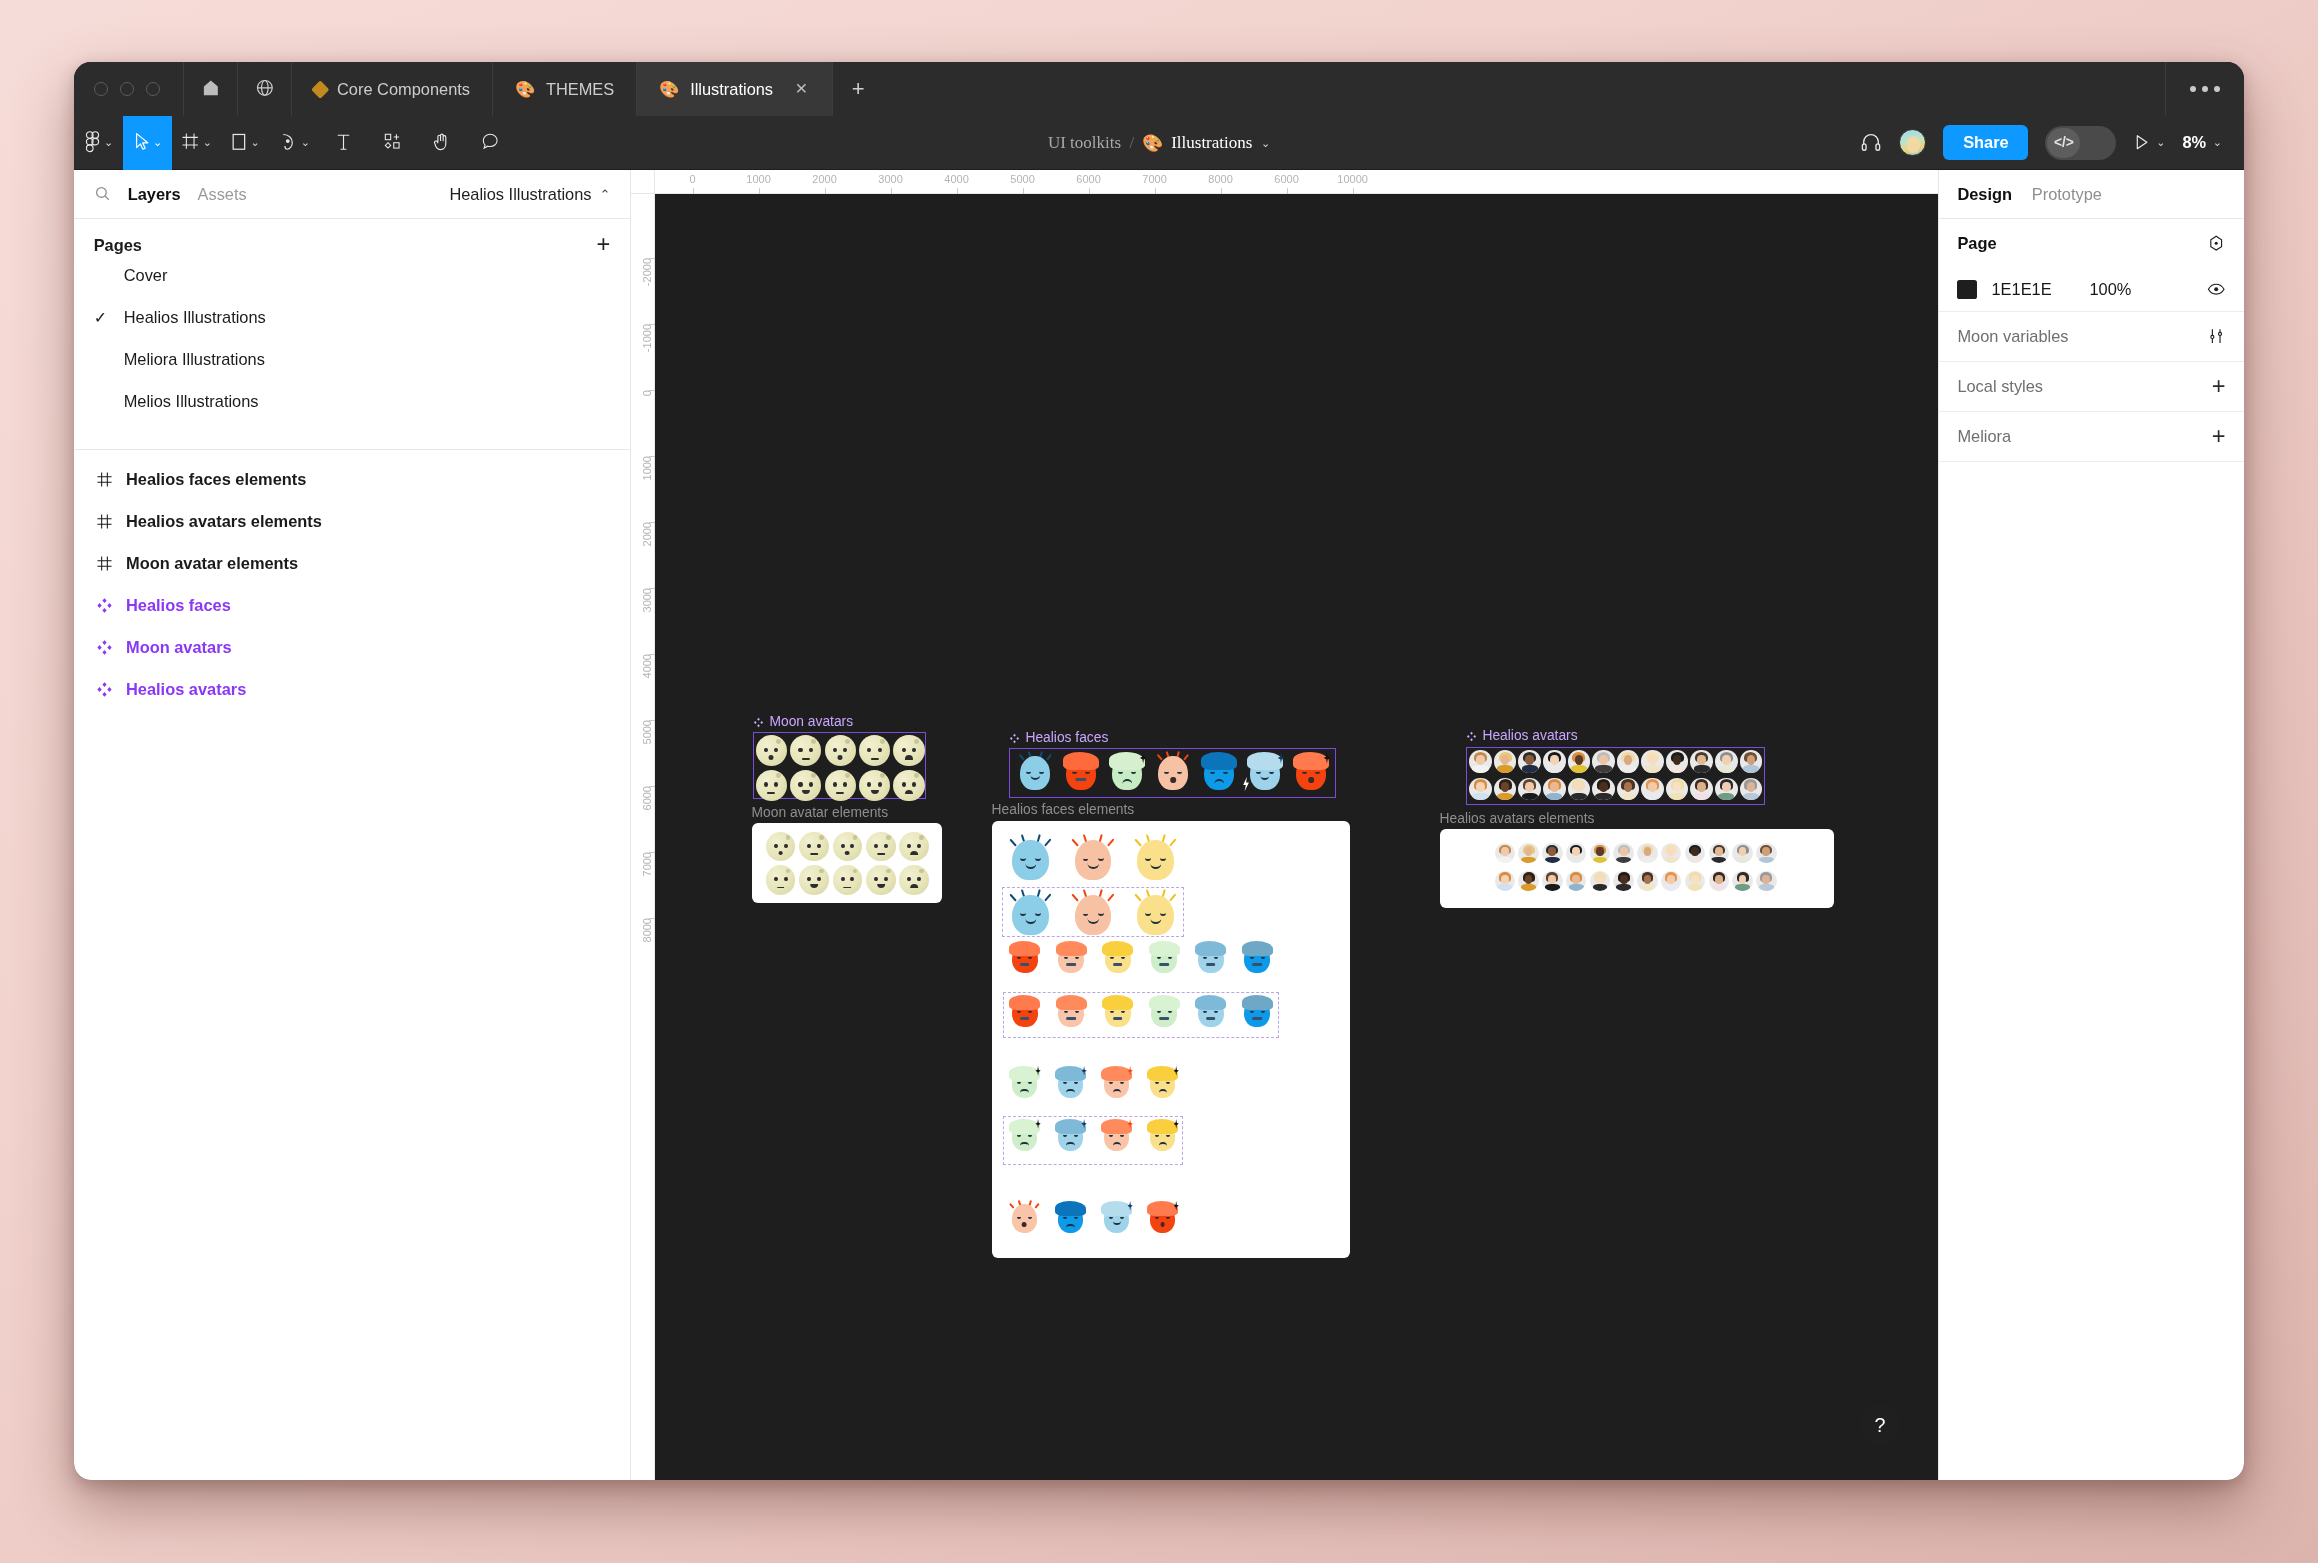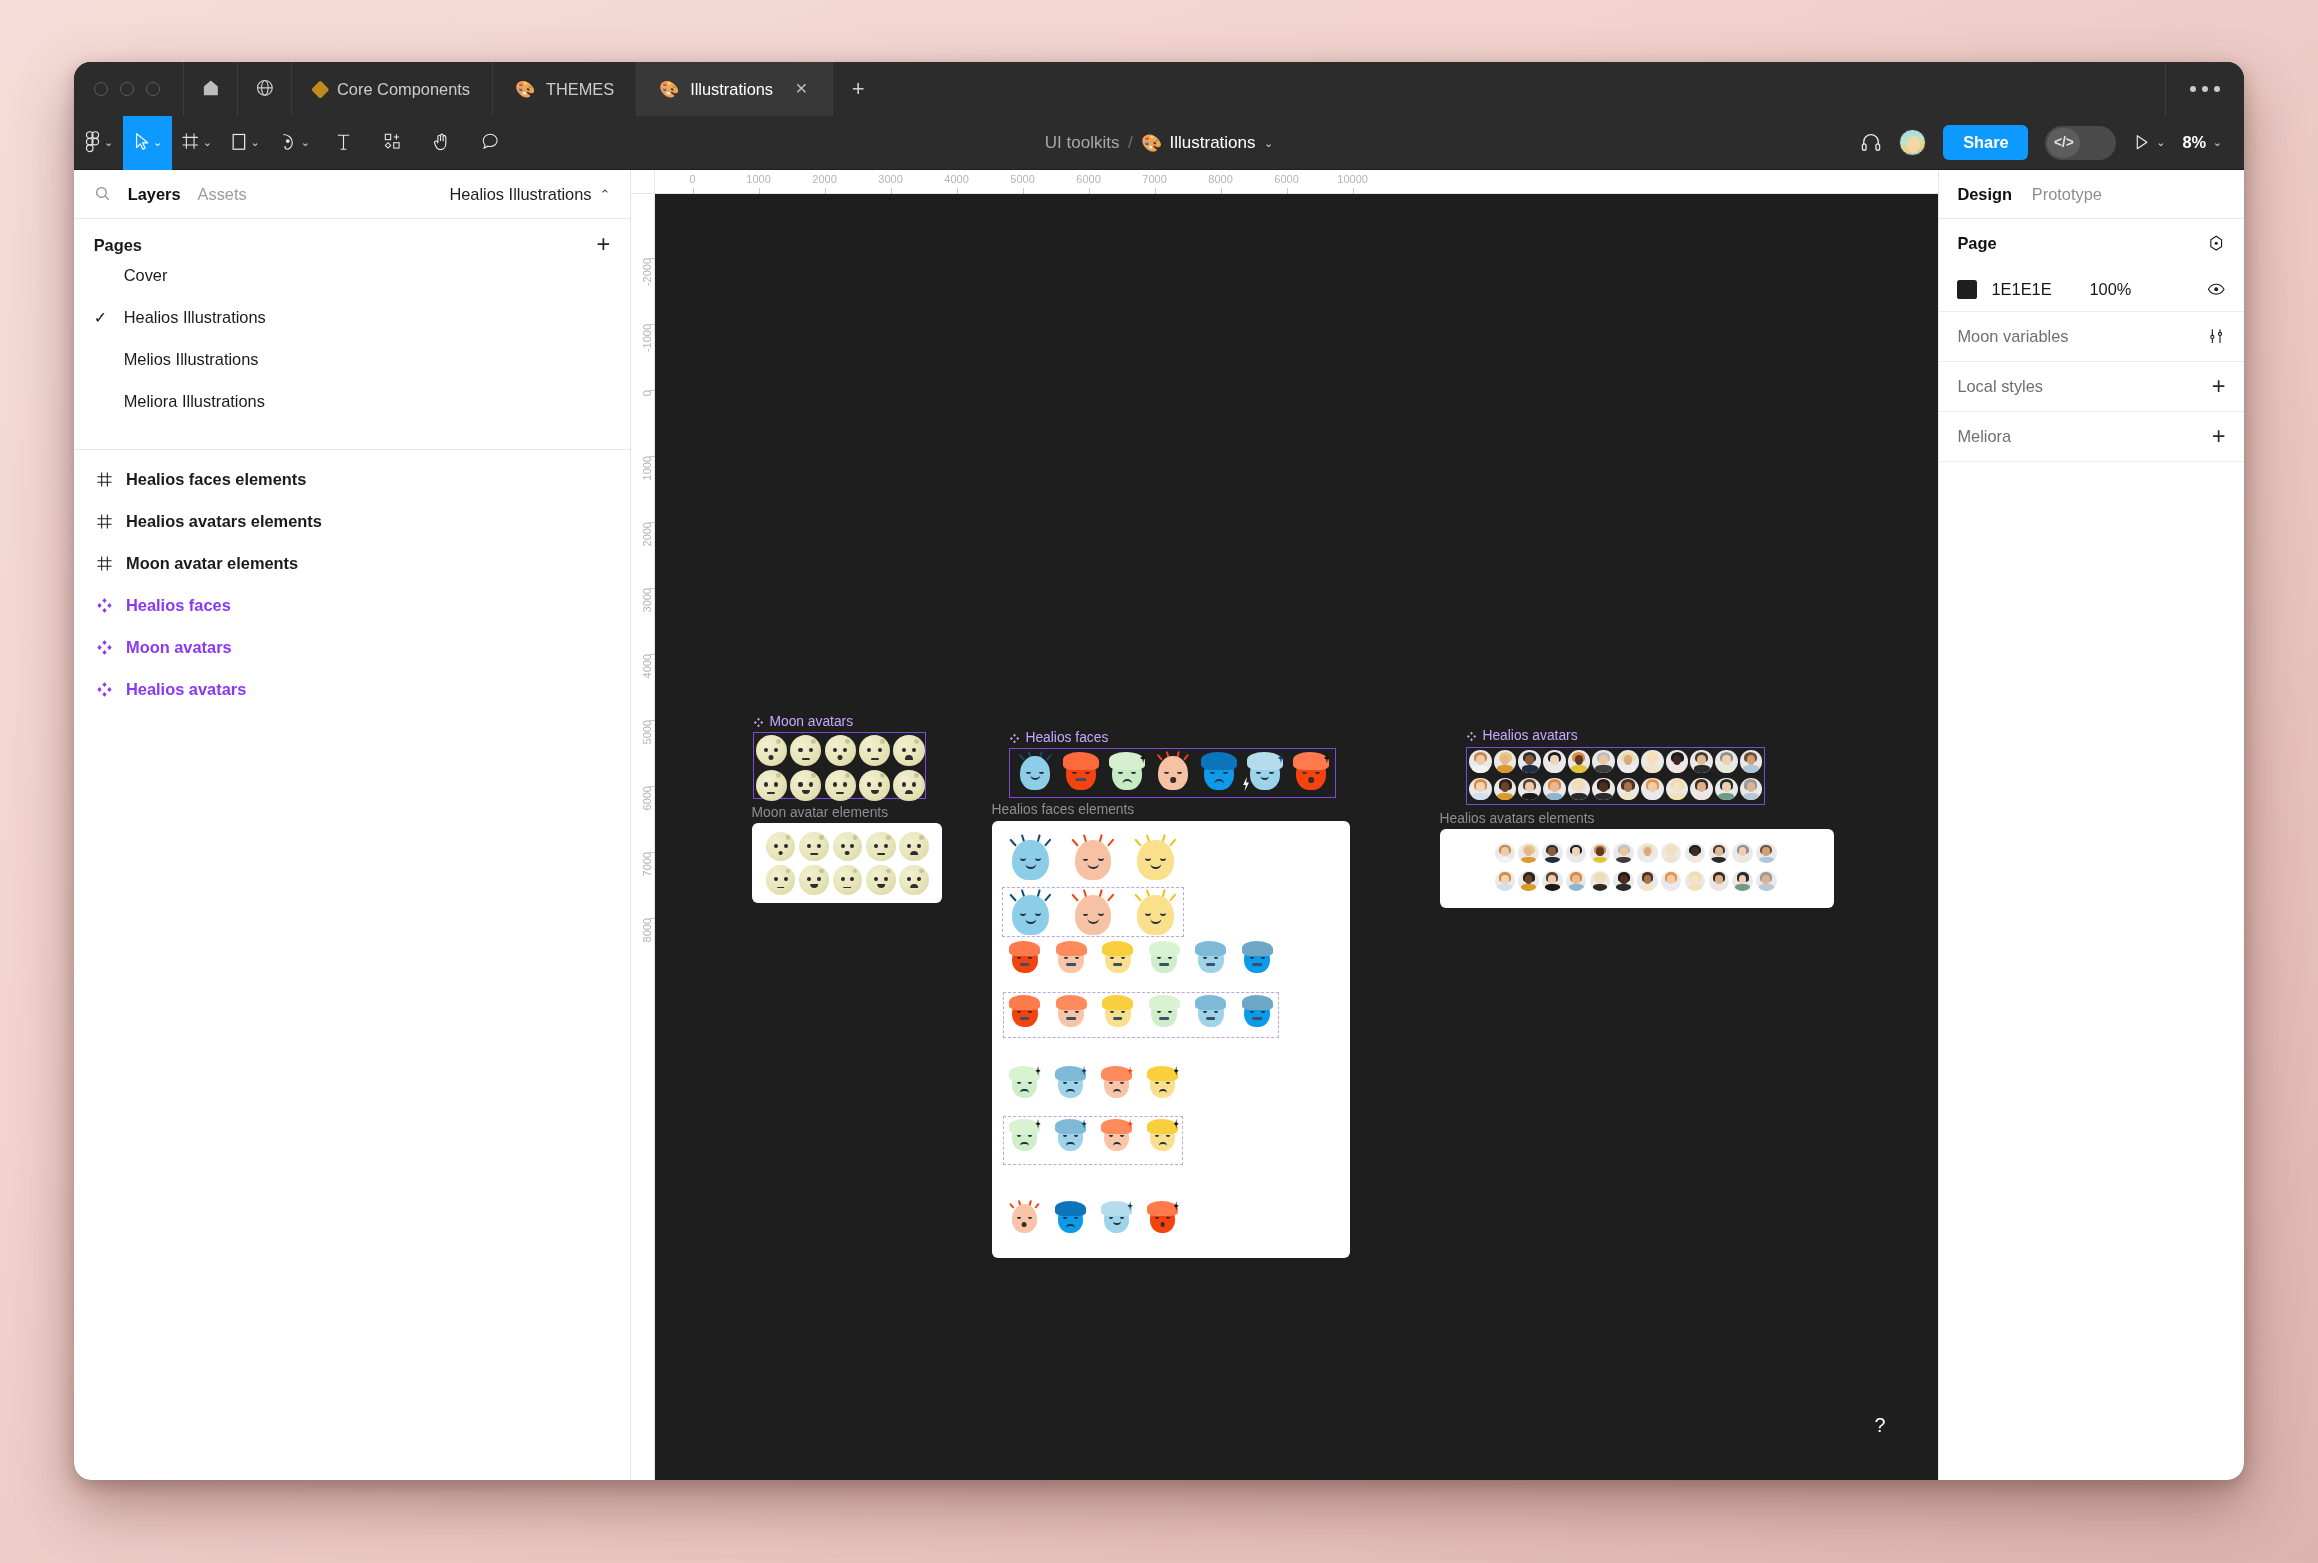--- a/index.html
+++ b/index.html
@@ -86,21 +86,21 @@
   }
   .tool.sel { background: #0d99ff; }
   .caret { font-size: 11px; color: #d5d5d5; line-height: 1; }
   .tool.sel .caret { color: #fff; }
 
   #breadcrumb {
     position: absolute; left: 0; right: 0; top: 0; height: 54px;
     display: flex; align-items: center; justify-content: center;
     gap: 8.5px; pointer-events: none; font-size: 17px;
   }
-  #breadcrumb > * { pointer-events: auto; }
+  #breadcrumb > * { pointer-events: auto; font-family: Liberation Serif, serif; }
   .bc-dim { color: #a8a8a8; }
   .bc-sep { color: #6f6f6f; font-size: 17px; }
   .bc-cur { color: #ffffff; display: flex; align-items: center; gap: 7.2px; }
 
   #toolbar-right {
     margin-left: auto; display: flex; align-items: center;
     gap: 17px; padding-right: 22px;
   }
   #avatar-me {
     width: 27.6px; height: 27.6px; border-radius: 50%;
@@ -534,25 +534,25 @@
         <div class="page-row">
           <span class="chk"></span>
           <span>Cover</span>
         </div>
         <div class="page-row">
           <span class="chk">✓</span>
           <span>Healios Illustrations</span>
         </div>
         <div class="page-row">
           <span class="chk"></span>
-          <span>Melios Illustrations</span>
+          <span>Meliora Illustrations</span>
         </div>
         <div class="page-row">
           <span class="chk"></span>
-          <span>Meliora Illustrations</span>
+          <span>Melios Illustrations</span>
         </div>
       </div>
 
       <div id="pages-divider"></div>
 
       <div style="padding-top:9.2px;">
         <div class="layer-row">
           <span class="ico-frame">
             <svg width="17" height="17" viewBox="0 0 24 24" fill="none" stroke="#1b1b1b" stroke-width="1.5">
               <path d="M8 2v20M16 2v20M2 8h20M2 16h20"></path>

